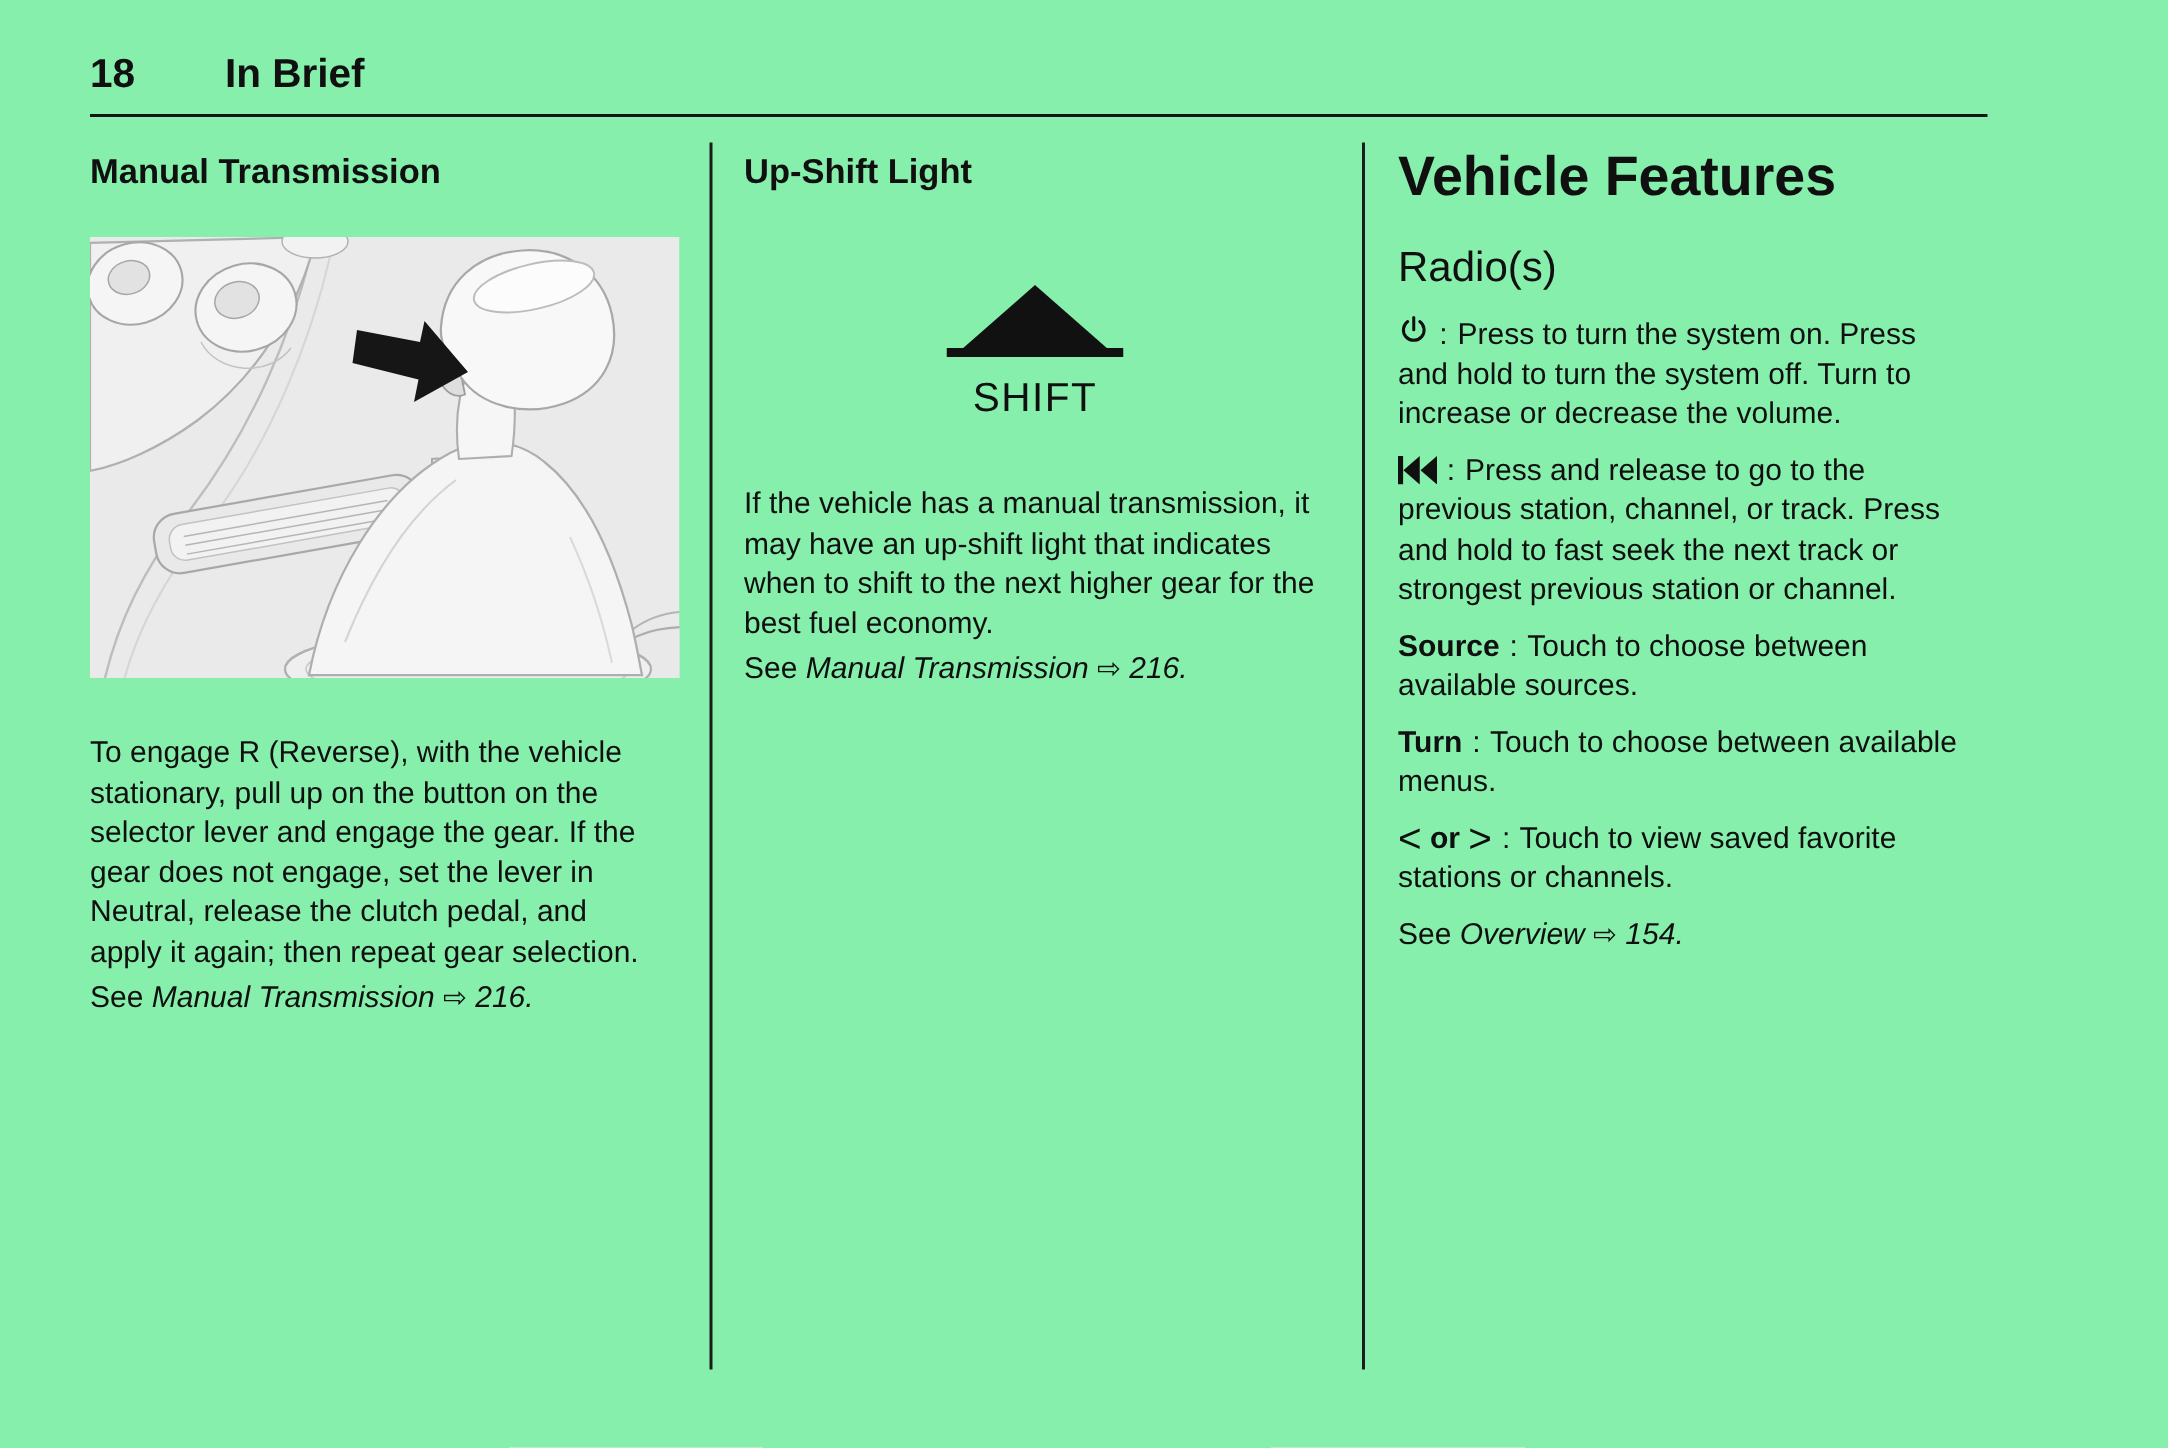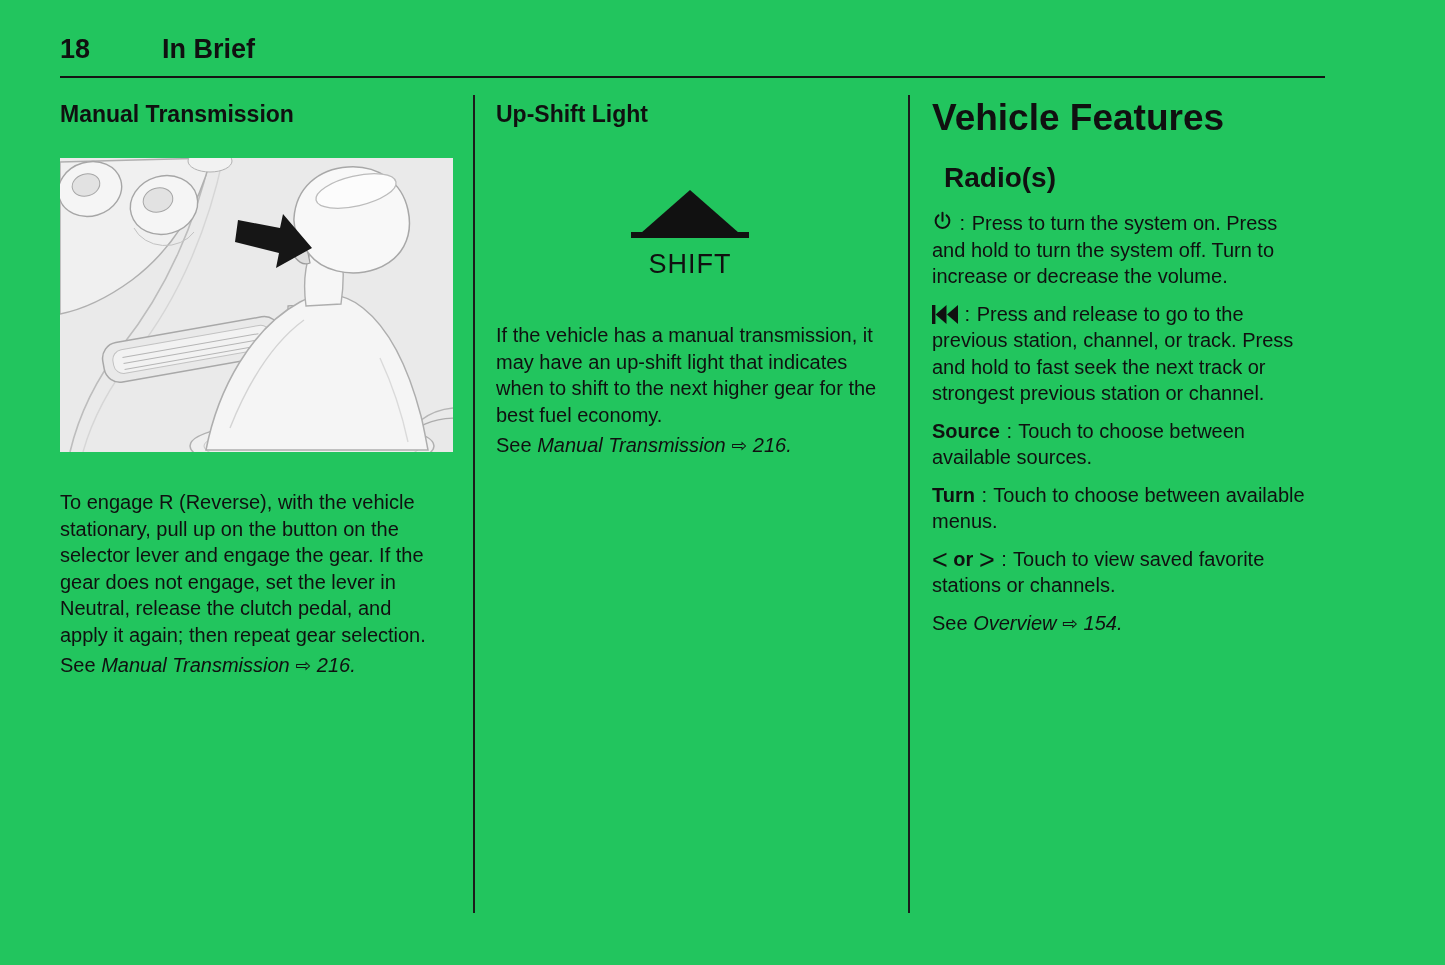--- a/index.html
+++ b/index.html
@@ -1,26 +1,26 @@
 <!DOCTYPE html>
 <html><head>
 <meta charset="utf-8">
 <style>
   html,body{margin:0;padding:0;background:#e9e9e9;}
   .page{
     position:relative;
     width:1445px;height:965px;
-    background:#22c55e;
+    background:#86efac;
     font-family:"Liberation Sans", sans-serif;
     color:#101010;
     overflow:hidden;
   }
   
   .pg-num{position:absolute;left:60px;top:34px;font-size:27px;font-weight:bold;}
-  .pg-sec{position:absolute;left:162px;top:34px;font-size:27px;font-weight:bold;}
+  .pg-sec{position:absolute;left:150px;top:34px;font-size:27px;font-weight:bold;}
   .hrule{position:absolute;left:60px;top:76px;width:1265px;height:2px;background:#141414;}
   
   .vdiv{position:absolute;top:95px;width:2px;height:818px;background:#1c1c1c;}
   .vdiv1{left:473px;}
   .vdiv2{left:908px;}
   
   .col{position:absolute;top:100px;}
   .col1{left:60px;width:394px;}
   .col2{left:496px;width:388px;}
   .col3{left:932px;width:394px;top:98px;}
@@ -30,21 +30,21 @@
   .col1 .body-text{margin-top:37px;width:374px;}
   .xref{font-size:20px;line-height:26.5px;margin:4px 0 0 0;}
   .xref i{font-style:italic;}
   .xarrow{font-family:"DejaVu Sans", sans-serif;font-size:19px;}
   
   .shift-fig{margin-top:62px;text-align:center;}
   .shift-label{font-size:27px;line-height:30px;letter-spacing:1px;margin-top:1px;}
   .col2 .body-text{margin-top:43px;width:388px;}
   
   h1.vf{margin:0;font-size:37px;line-height:40px;font-weight:bold;}
-  h3.radios{margin:24px 0 0 12px;font-size:28px;line-height:32px;font-weight:bold;}
+  h3.radios{margin:24px 0 0 0;font-size:28px;line-height:32px;font-weight:normal;}
   .items{margin-top:16px;}
   .item{font-size:20px;line-height:26.5px;margin:0 0 11px 0;width:376px;}
   .item b{font-weight:bold;}
   .icon-inline{display:inline-block;vertical-align:-3px;}
   .icon-inline svg{display:block;}
   .sep{display:inline-block;margin:0 1px;}
   .fav{font-size:27px;font-weight:normal;vertical-align:-3px;line-height:18px;display:inline-block;}
   .fav-or{font-weight:bold;}
   .col3 .xref{margin-top:11px;}
 </style>

